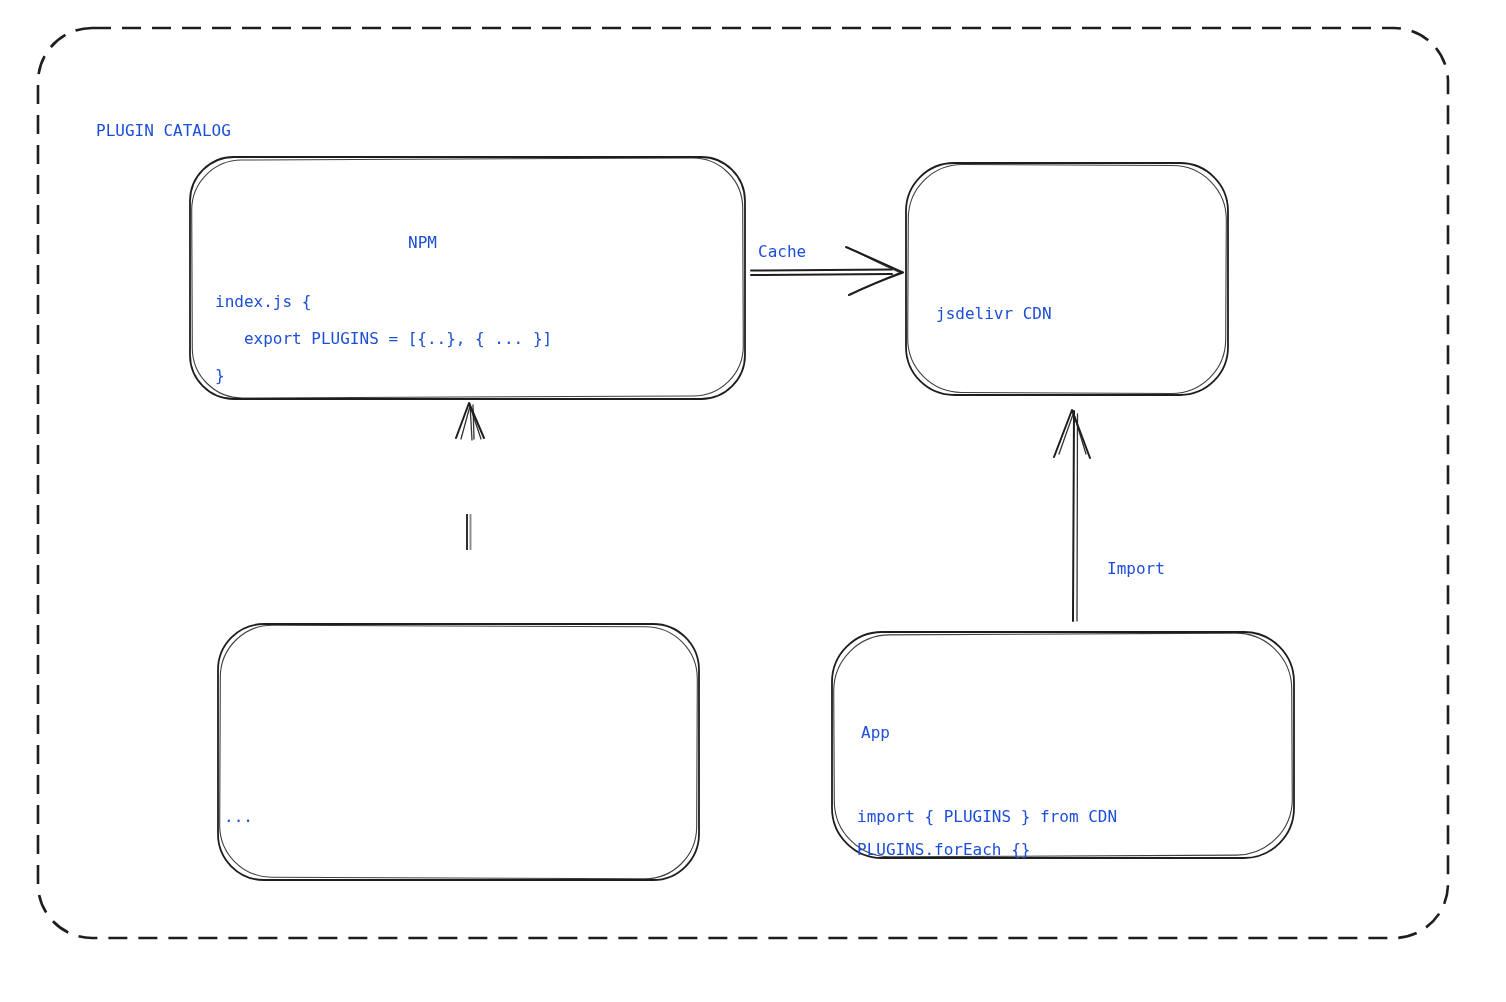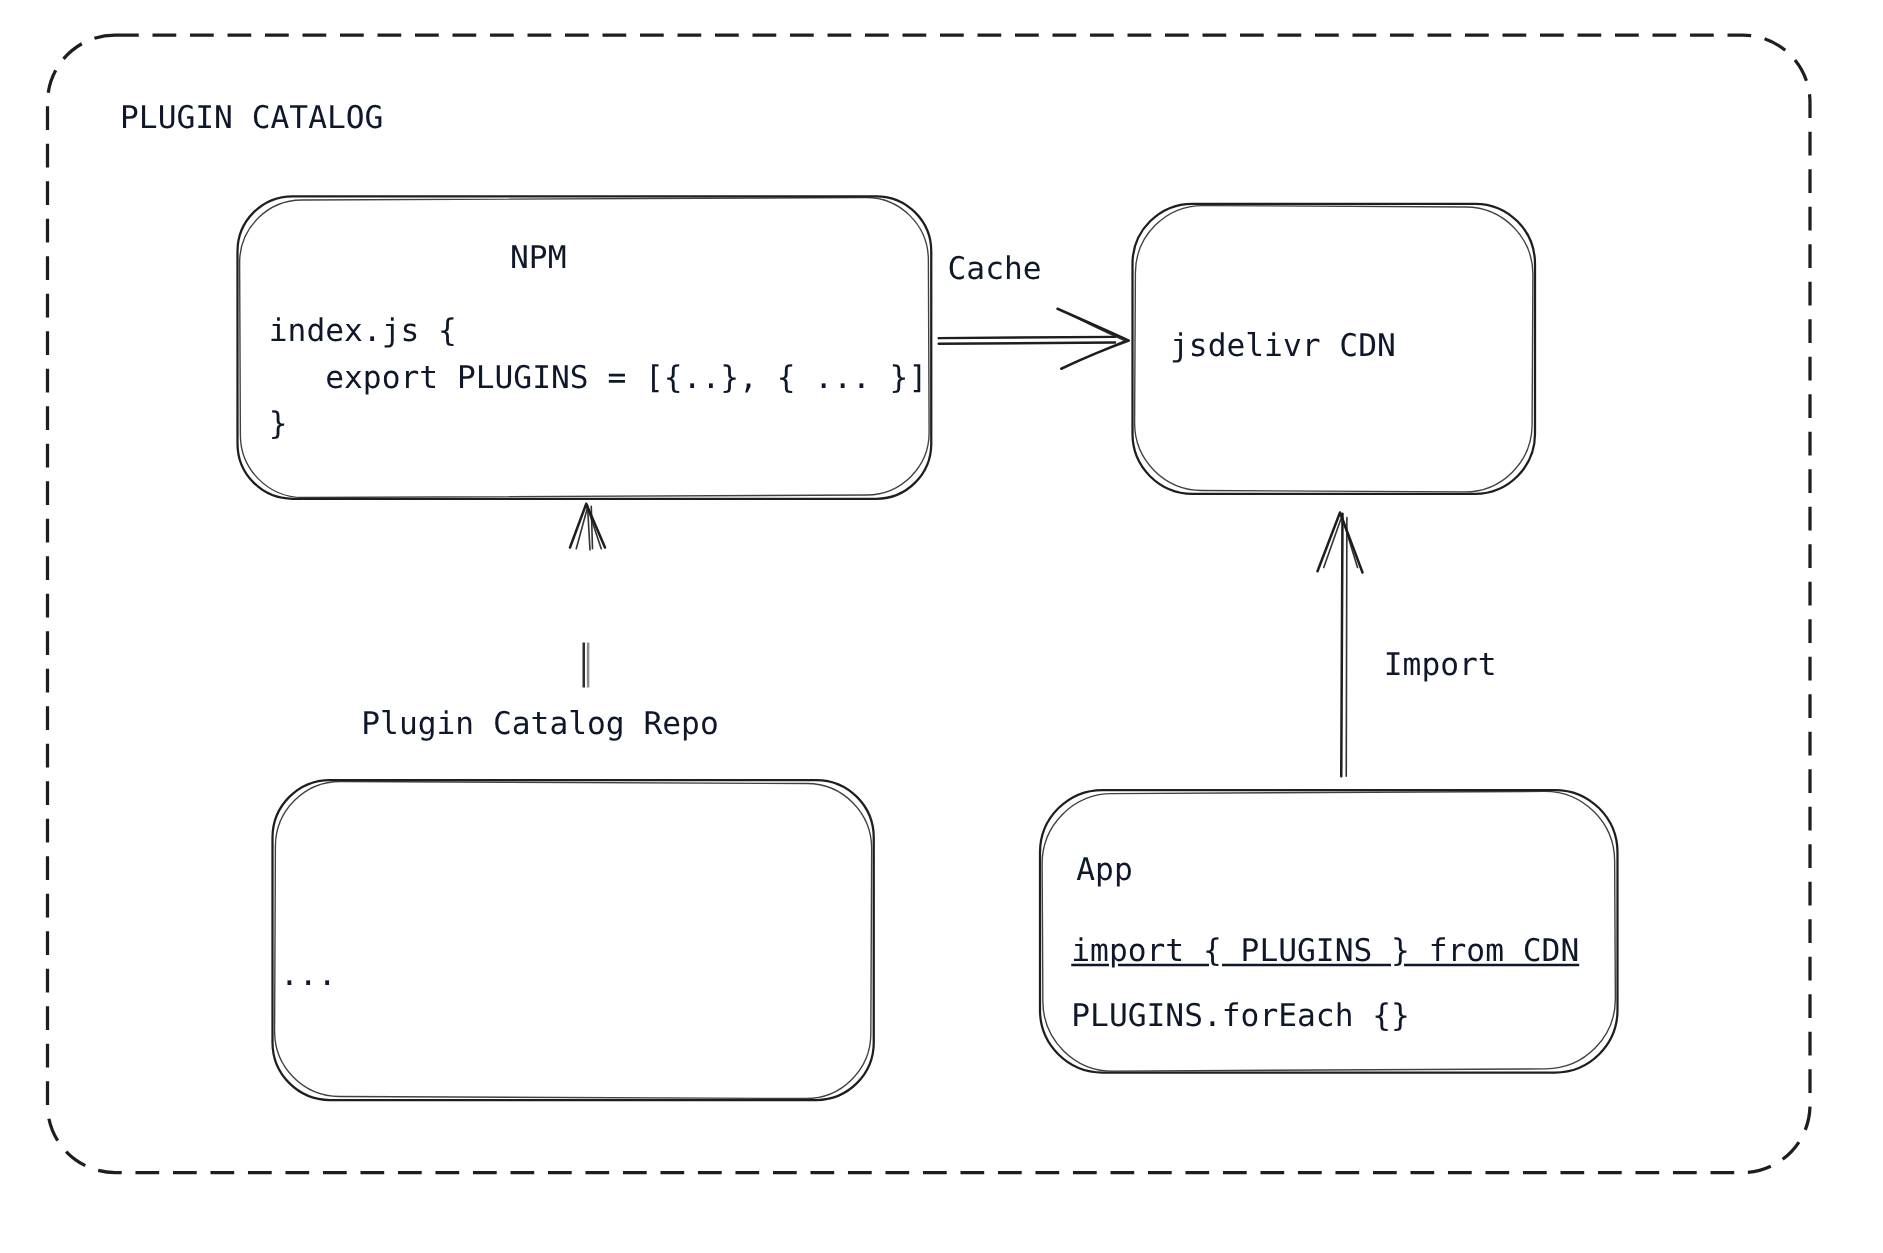--- a/index.html
+++ b/index.html
@@ -16,24 +16,25 @@
     position: absolute;
     left: 0; top: 0;
     width: 1506px; height: 1002px;
   }
   .sk  { fill: none; stroke: #1e1e1e; stroke-width: 1.8; stroke-linecap: round; }
   .sk2 { fill: none; stroke: #1e1e1e; stroke-width: 1.1; stroke-linecap: round; opacity: 0.85; }
   .arrow { fill: none; stroke: #1e1e1e; stroke-width: 2; stroke-linecap: round; stroke-linejoin: round; }
   .arrow-thin { fill: none; stroke: #1e1e1e; stroke-width: 1.3; stroke-linecap: round; stroke-linejoin: round; opacity: 0.9; }
   .txt {
     position: absolute;
-    font-size: 25px;
+    font-size: 16px;
     line-height: 31px;
     white-space: pre;
-    color: #0f172a;
+    color: #1d4ed8;
+    margin-top: 37px;
   }
   .code { line-height: 37px; }
   .center { text-align: center; }
   .repo-line { line-height: 33px; }
 </style>
 </head>
 <body>
 
 <div class="canvas">
 
@@ -93,27 +94,26 @@
 
   <div class="txt code" style="left:215px; top:246px;">index.js {
    export PLUGINS = [{..}, { ... }]
 }</div>
 
   <div class="txt" style="left:758px; top:199px;text-align:right;">Cache</div>
 
   <div class="txt" style="left:936px; top:261px;">jsdelivr CDN</div>
 
 
-  <div class="txt" style="left:289px; top:563px;">Plugin Catalog Repo</div>
 
   <div class="txt" style="left:224px; top:701px;">
     <div class="repo-line">...</div>
   </div>
 
   <div class="txt" style="left:861px; top:680px;">App</div>
 
-  <div class="txt" style="left:857px; top:745px;text-decoration:underline;">import { PLUGINS } from CDN</div>
+  <div class="txt" style="left:857px; top:764px;">import { PLUGINS } from CDN</div>
 
   <div class="txt" style="left:857px; top:797px;text-align:right;">PLUGINS.forEach {}</div>
 
   <div class="txt" style="left:1107px; top:516px;">Import</div>
 
 </div>
 
 </body></html>

